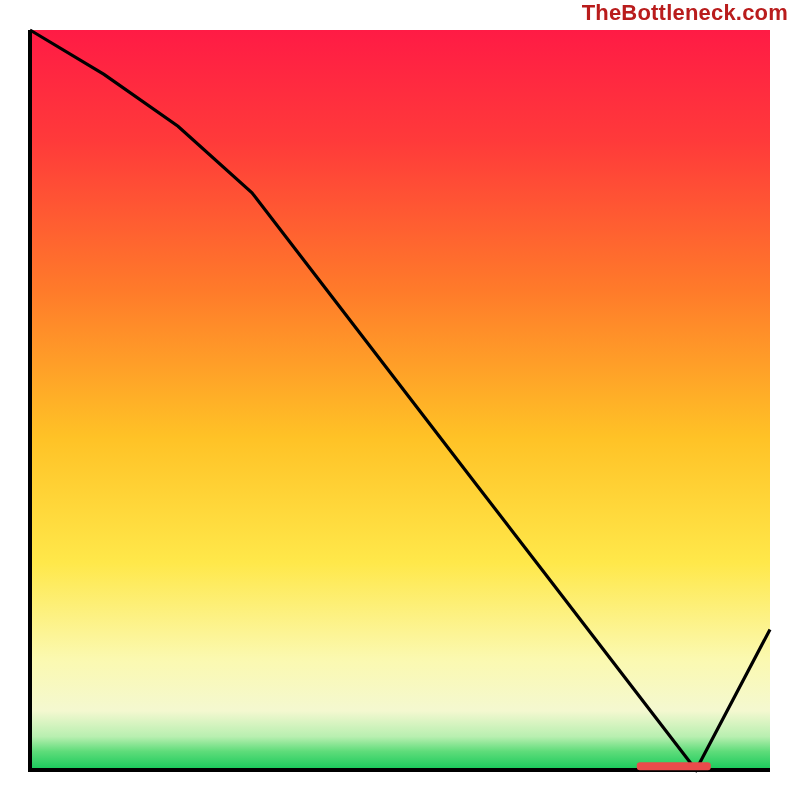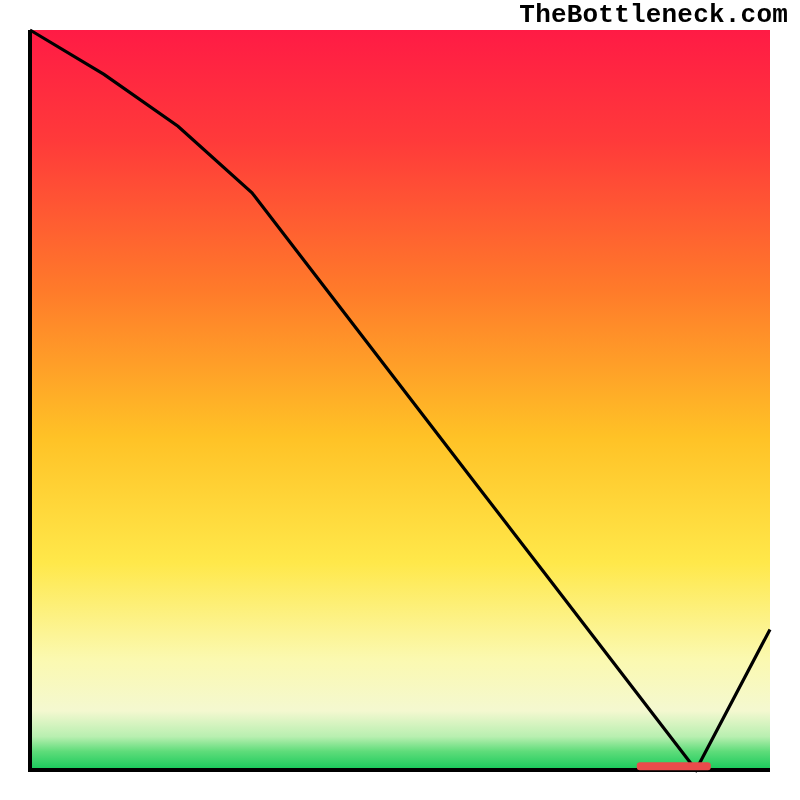--- a/index.html
+++ b/index.html
@@ -12,25 +12,24 @@
   }
   .wrap {
     position: relative;
     width: 800px;
     height: 800px;
   }
   .watermark {
     position: absolute;
     top: 0px;
     right: 12px;
-    font-size: 26px;
+    font-size: 22px;
     font-weight: 600;
-    color: #000000;
+    color: #b91c1c;
     letter-spacing: 0.2px;
-    font-family: Liberation Mono, monospace;
   }
   svg.chart {
     position: absolute;
     left: 0;
     top: 0;
   }
 </style>
 </head>
 <body>
 

